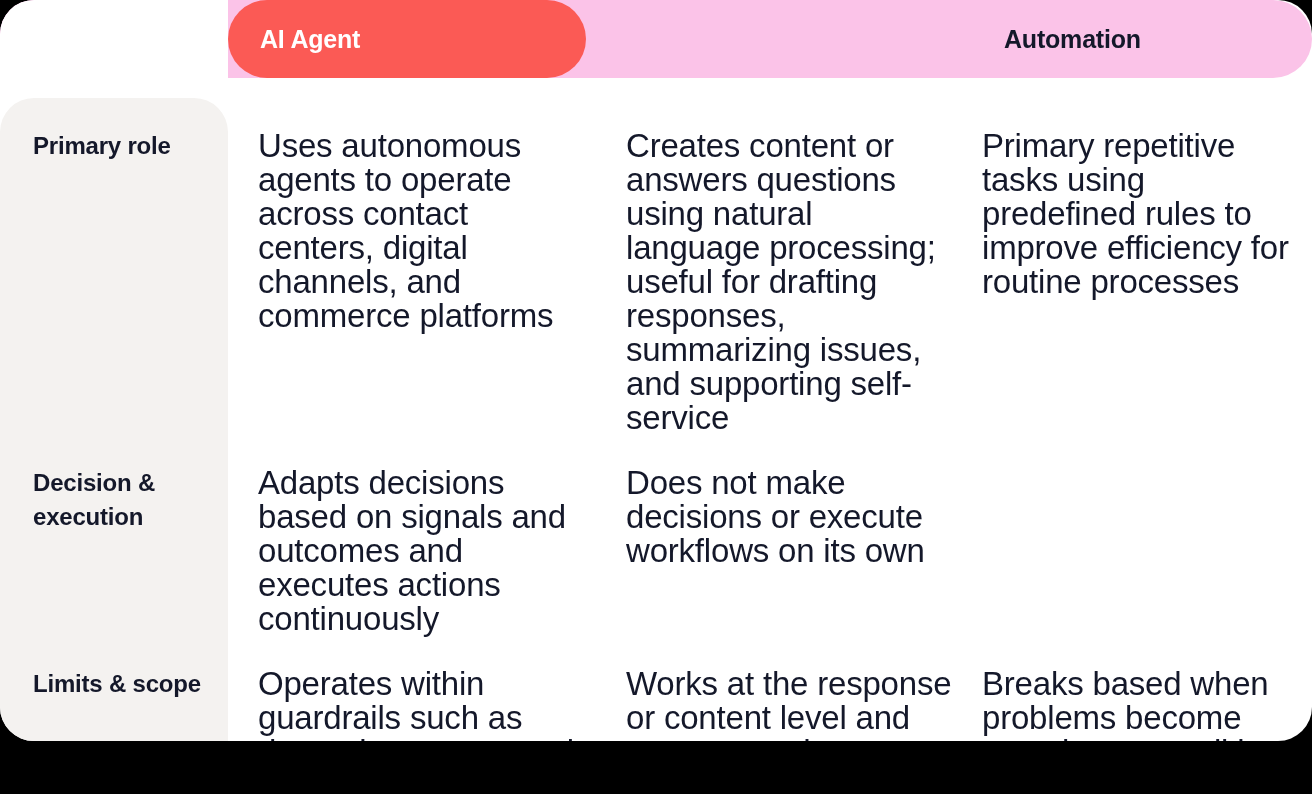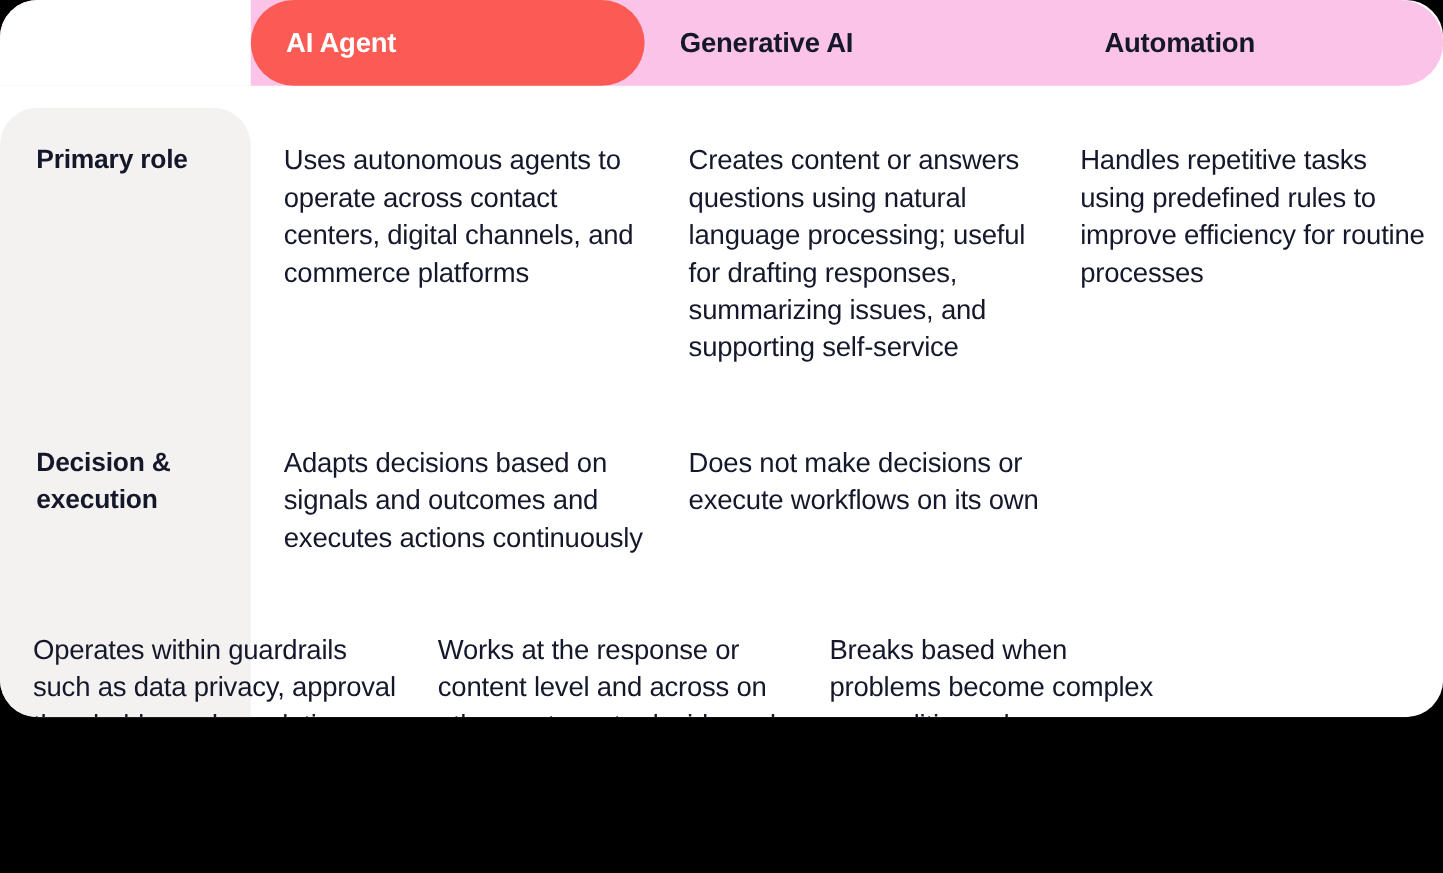--- a/index.html
+++ b/index.html
@@ -7,21 +7,21 @@
     padding: 0;
     background: #000000;
   }
   body {
     font-family: "Liberation Sans", sans-serif;
   }
 
   #comparison-card {
     position: relative;
     width: 1312px;
-    height: 652px;
+    height: 741px;
     background: #ffffff;
     border-radius: 34px;
     overflow: hidden;
   }
 
   
   .header-band {
     position: absolute;
     left: 0;
     top: 0;
@@ -85,21 +85,21 @@
     top: 98px;
     width: 1312px;
   }
   .row {
     position: relative;
     display: flex;
     align-items: flex-start;
   }
   .cell {
     box-sizing: border-box;
-    font-size: 25px;
+    font-size: 33px;
     line-height: 34px;
     letter-spacing: -0.2px;
     color: #14182A;
     padding-top: 31px;
   }
   .cell-label {
     width: 228px;
     padding-left: 33px;
     padding-right: 14px;
     font-weight: bold;
@@ -118,44 +118,42 @@
 <body>
 
 <div id="comparison-card">
 
   <div class="header-band"></div>
   <div class="header-band-notch"></div>
 
   <div class="header-cell col-1 active">
     <span>AI Agent</span>
   </div>
-  <div class="header-cell col-2">
-    <span>Generative AI</span>
-  </div>
   <div class="header-cell col-3">
     <span>Automation</span>
   </div>
 
   <div class="label-column"></div>
 
   <div class="body-area">
 
     <div class="row row-1">
       <div class="cell cell-label">Primary role</div>
       <div class="cell cell-body-1">Uses autonomous agents to operate across contact centers, digital channels, and commerce platforms</div>
       <div class="cell cell-body-2">Creates content or answers questions using natural language processing; useful for drafting responses, summarizing issues, and supporting self-service</div>
-      <div class="cell cell-body-3">Handles repetitive tasks using predefined rules to improve efficiency for routine processes</div>
+      <div class="cell cell-body-3">Primary repetitive tasks using predefined rules to improve efficiency for routine processes</div>
     </div>
 
     <div class="row row-2">
       <div class="cell cell-label">Decision &amp; execution</div>
       <div class="cell cell-body-1">Adapts decisions based on signals and outcomes and executes actions continuously</div>
       <div class="cell cell-body-2">Does not make decisions or execute workflows on its own</div>
     </div>
 
     <div class="row row-3">
+      <div class="cell cell-label">Limits &amp; scope</div>
       <div class="cell cell-body-1">Operates within guardrails such as data privacy, approval thresholds, and escalation rules</div>
       <div class="cell cell-body-2">Works at the response or content level and across on other systems to decide and act</div>
       <div class="cell cell-body-3">Breaks based when problems become complex or conditions change</div>
     </div>
 
   </div>
 </div>
 
 </body></html>

